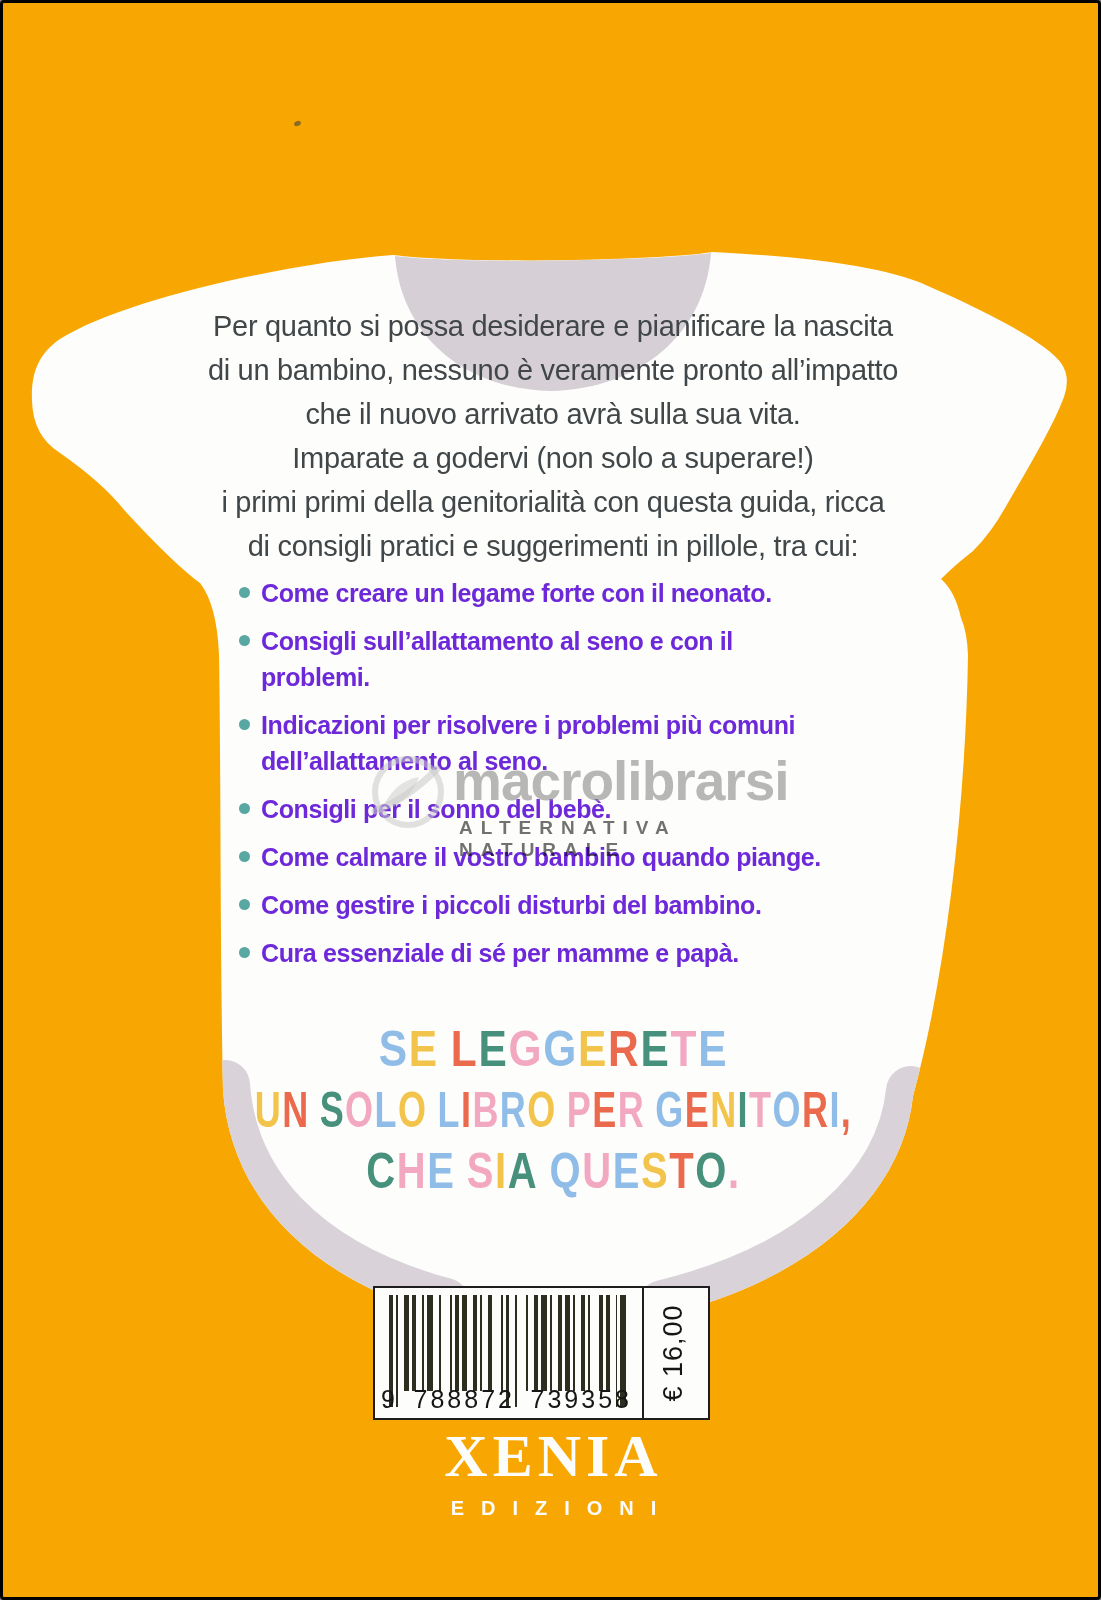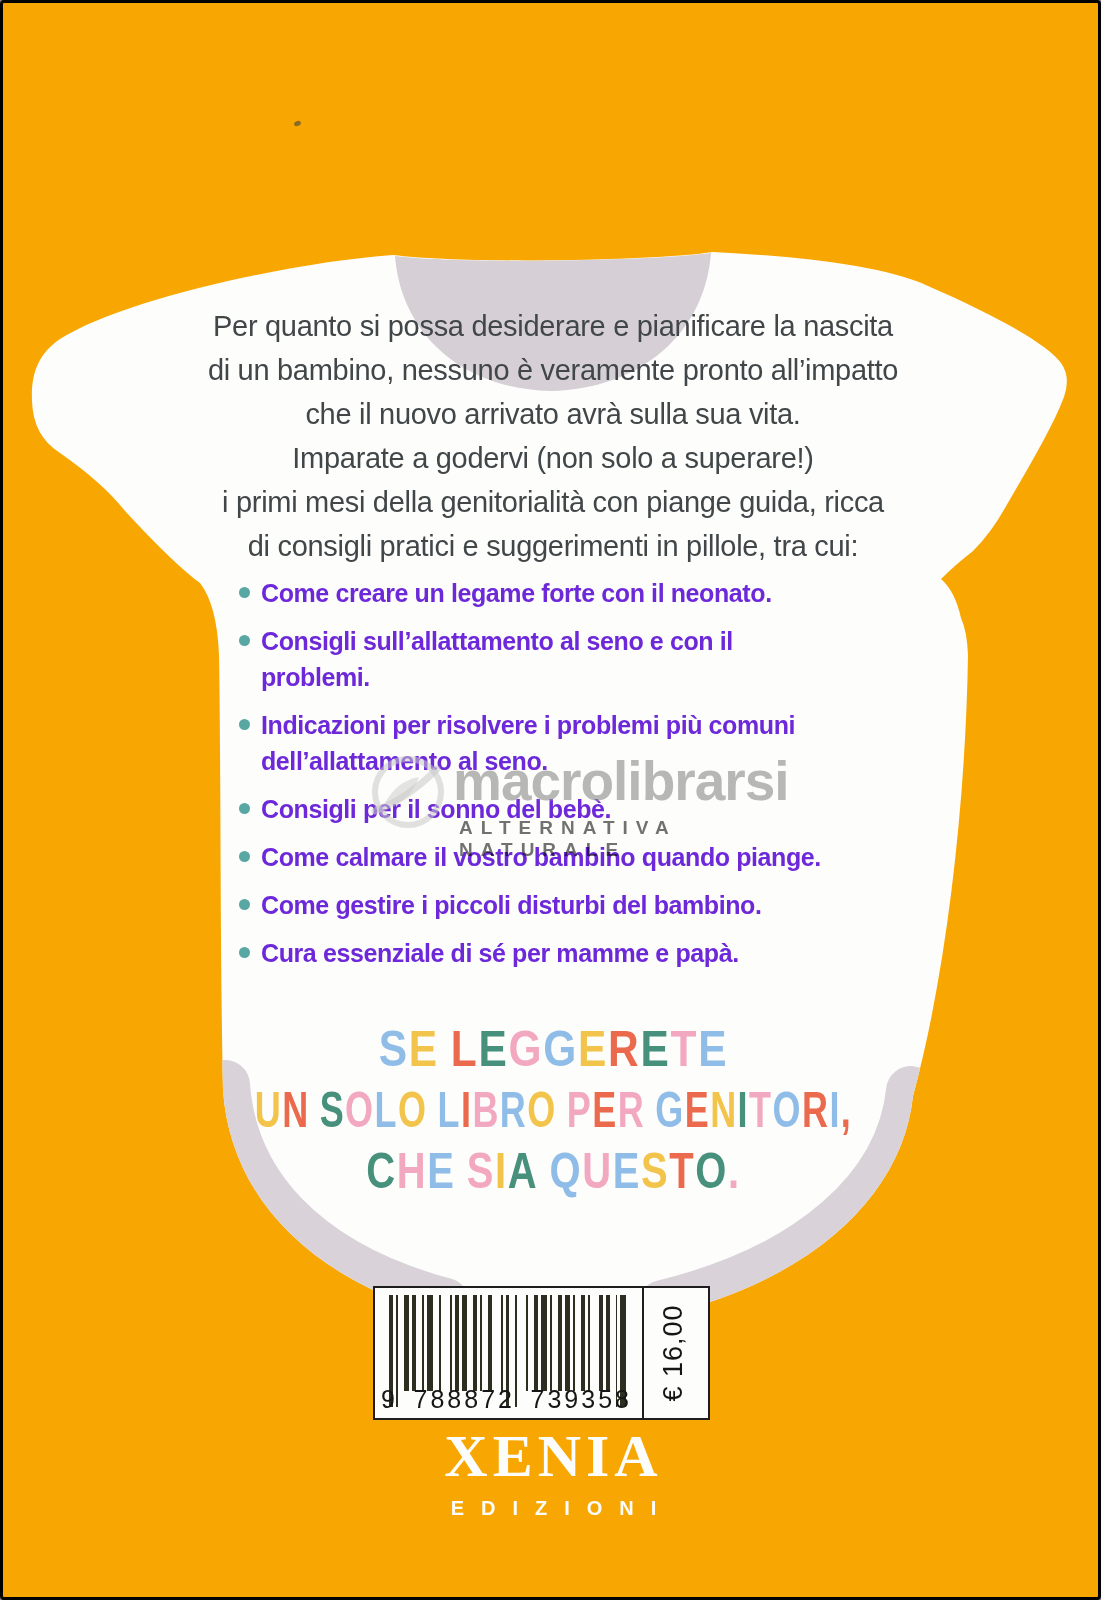--- a/index.html
+++ b/index.html
@@ -106,21 +106,21 @@
              C458,386 398,330 392,253 Z"></path>
   </svg>
 
   <div class="speck"></div>
 
   <div class="intro">
     <div>Per quanto si possa desiderare e pianificare la nascita</div>
     <div>di un bambino, nessuno è veramente pronto all’impatto</div>
     <div>che il nuovo arrivato avrà sulla sua vita.</div>
     <div>Imparate a godervi (non solo a superare!)</div>
-    <div>i primi mesi della genitorialità con piange guida, ricca</div>
+    <div>i primi primi della genitorialità con questa guida, ricca</div>
     <div>di consigli pratici e suggerimenti in pillole, tra cui:</div>
   </div>
 
   <div class="bullets" id="bullets">
       <div class="bullet-row">
         <div class="bullet-dot" style="background: rgb(88, 167, 162);"></div>
         <div class="bullet-text">
           <div>Come creare un legame forte con il neonato.</div>
         </div>
       </div>

